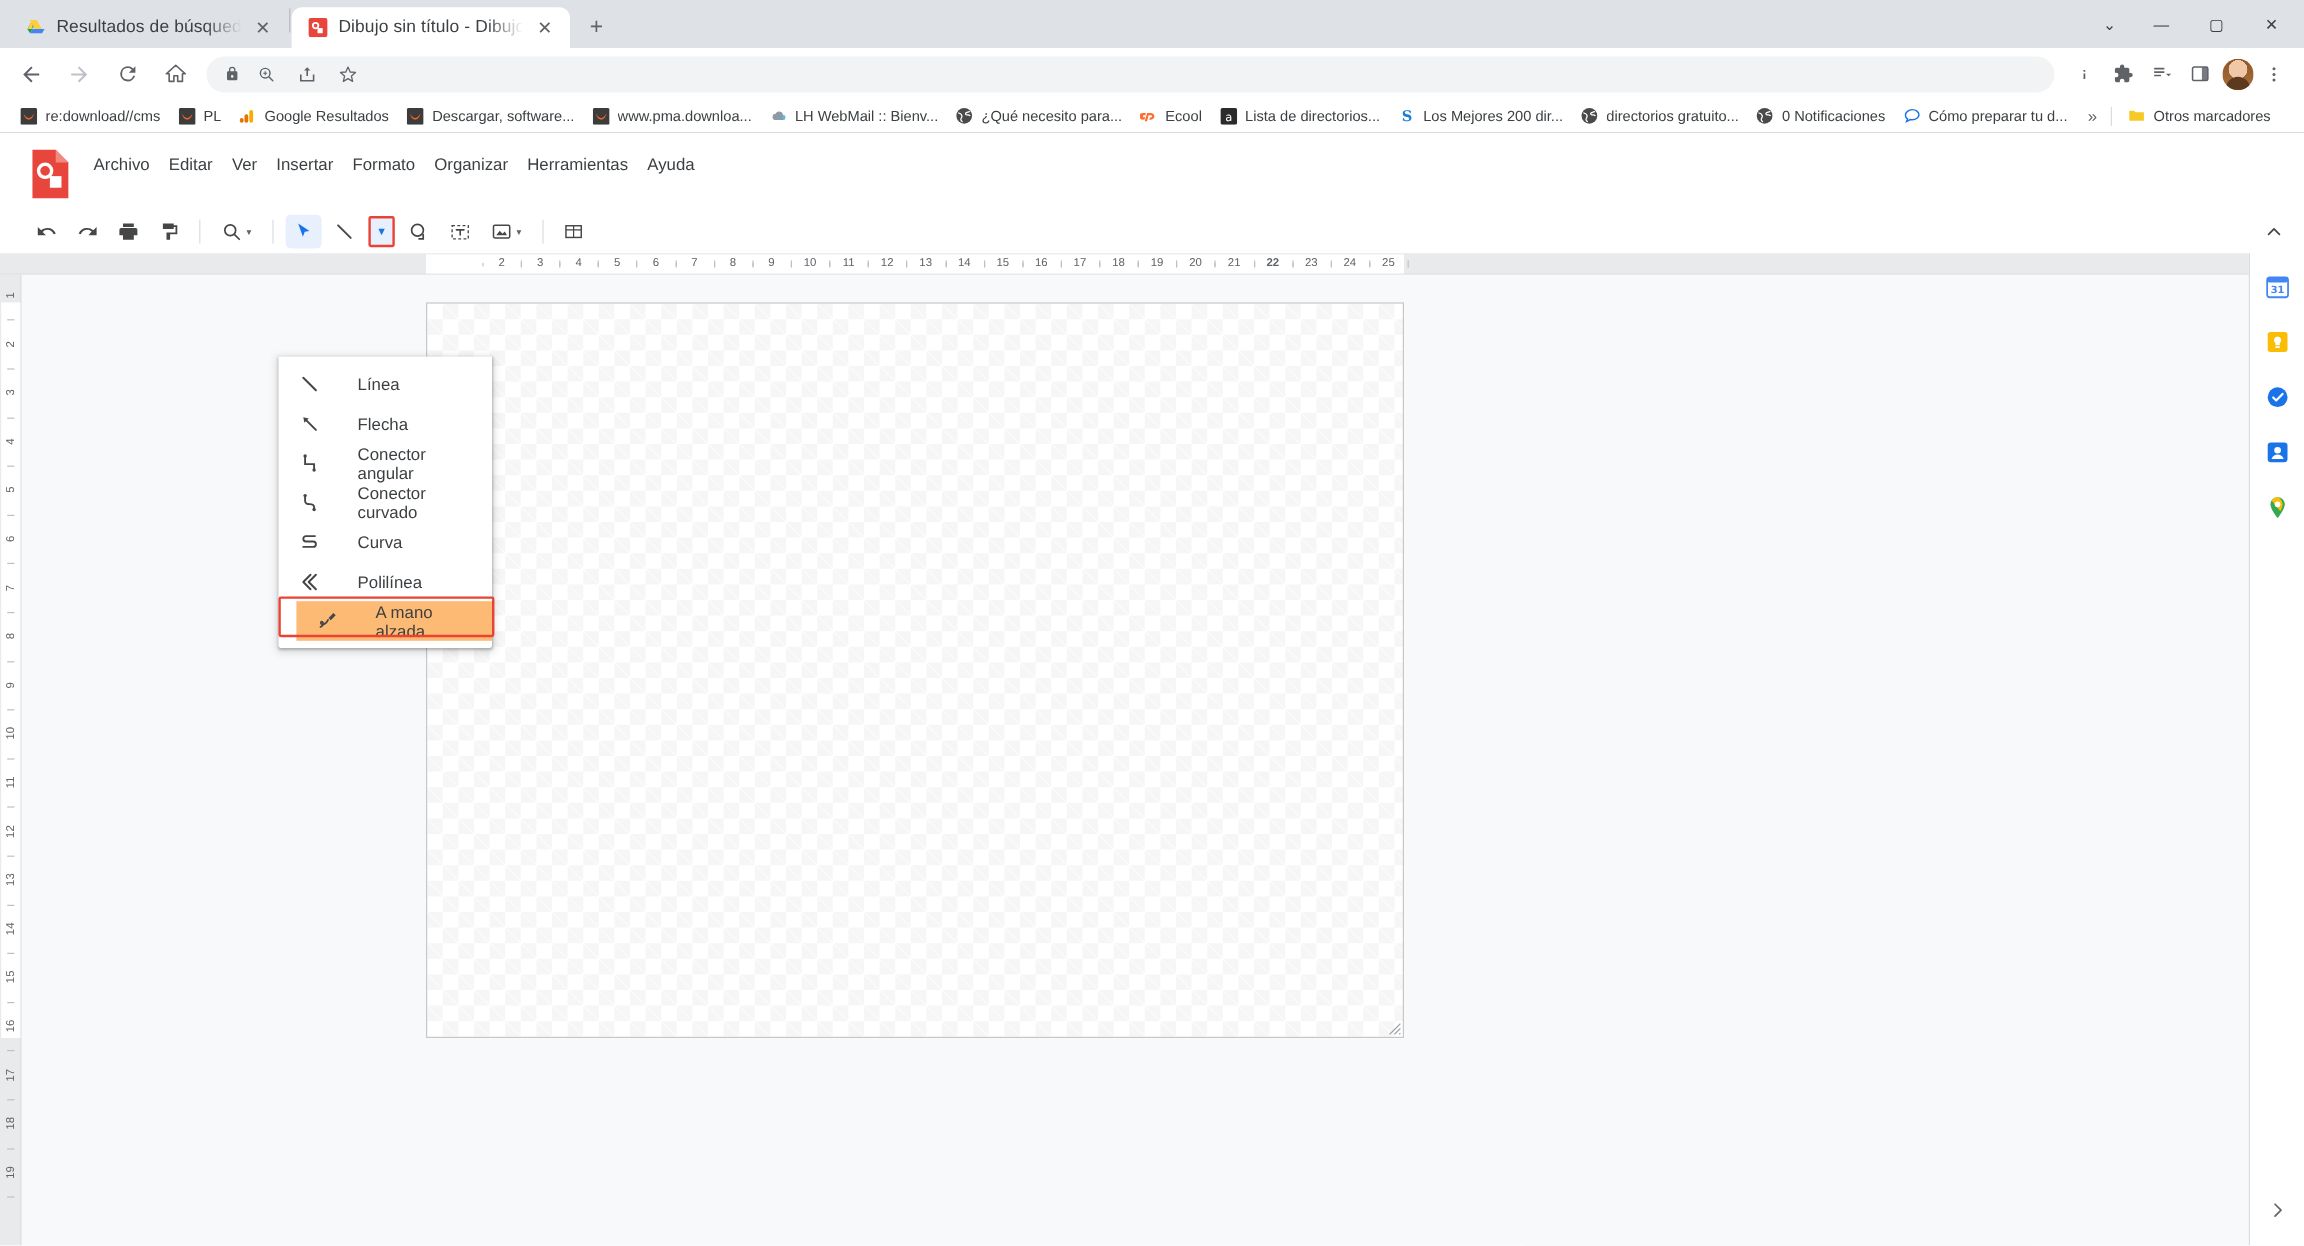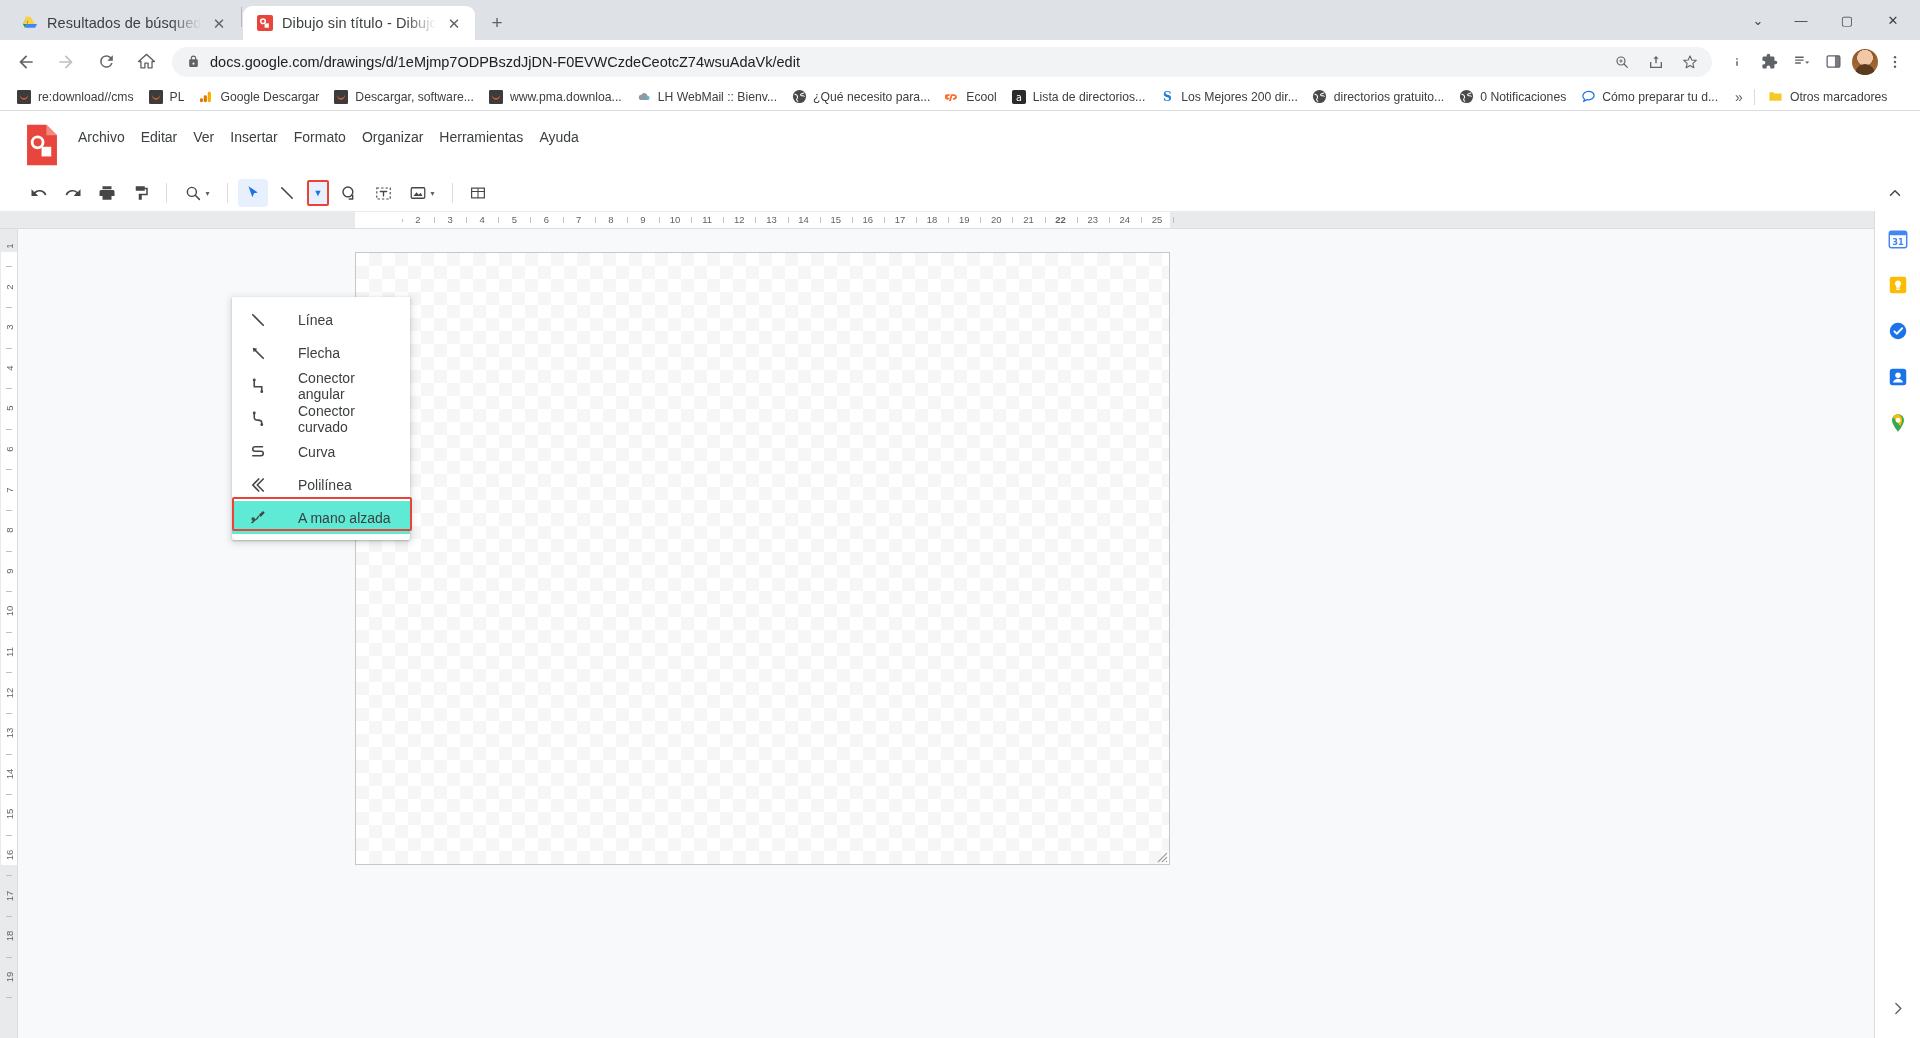--- a/index.html
+++ b/index.html
@@ -318,21 +318,22 @@
     display: flex;
     align-items: center;
     gap: 30px;
     padding: 0 16px 0 16px;
     font-size: 14px;
     color: #3c4043;
     position: relative;
   }
   .dd-icon { width: 20px; height: 20px; flex:0 0 20px; display:flex;align-items:center;justify-content:center; color:#444746;}
   .dd-item.highlighted {
-    background: #5eead4;
+    background: #fdba74;
+    margin-left: 15px;
   }
   .dd-highlight-box {
     position: absolute;
     left: 232px; top: 386px;
     width: 180px; height: 34px;
     border: 2px solid #ea4335;
     border-radius: 2px;
     z-index: 60;
     pointer-events: none;
   }
@@ -402,21 +403,20 @@
           <path d="M10 20v-6h4v6h5v-8h3L12 3 2 12h3v8z" fill="none" stroke="currentColor" stroke-width="1.7" stroke-linejoin="round"></path>
         </svg>
     </div>
 
     <div class="omnibox">
       <span class="omni-lock">
         <svg width="13" height="13" viewBox="0 0 24 24">
             <path d="M18 8h-1V6A5 5 0 0 0 7 6v2H6a2 2 0 0 0-2 2v10a2 2 0 0 0 2 2h12a2 2 0 0 0 2-2V10a2 2 0 0 0-2-2zM9 6a3 3 0 0 1 6 0v2H9zm3 12a2 2 0 1 1 0-4 2 2 0 0 1 0 4z" fill="#5f6368"></path>
           </svg>
       </span>
-      <span class="omni-url" title="docs.google.com/drawings/d/1eMjmp7ODPBszdJjDN-F0EVWCzdeCeotcZ74wsuAdaVk/edit">docs.google.com/drawings/d/1eMjmp7ODPBszdJjDN-F0EVWCzdeCeotcZ74wsuAdaVk/edit</span>
       <span class="omni-icon">
         <svg width="16" height="16" viewBox="0 0 24 24">
             <circle cx="10.5" cy="10.5" r="6" fill="none" stroke="currentColor" stroke-width="1.8"></circle>
             <path d="M15 15l5 5" stroke="currentColor" stroke-width="1.8" stroke-linecap="round"></path>
             <path d="M8 10.5h5M10.5 8v5" stroke="currentColor" stroke-width="1.4"></path>
           </svg>
       </span>
       <span class="omni-icon">
         <svg width="16" height="16" viewBox="0 0 24 24">
             <path d="M12 3l4 4h-3v7h-2V7H8zM5 12v7h14v-7h2v9H3v-9z" fill="currentColor"></path>
@@ -484,21 +484,21 @@
     </div>
 
     <div class="bm">
       <span class="bm-ico">
         <svg width="14" height="14" viewBox="0 0 16 16">
             <rect x="10" y="2" width="3.6" height="12" rx="1.7" fill="#f9ab00"></rect>
             <rect x="5.4" y="6" width="3.6" height="8" rx="1.7" fill="#e37400"></rect>
             <rect x="1" y="9.5" width="3.6" height="4.5" rx="1.7" fill="#e37400"></rect>
           </svg>
       </span>
-      <span class="bm-label">Google Descargar</span>
+      <span class="bm-label">Google Resultados</span>
     </div>
 
     <div class="bm">
       <span class="bm-ico">
         <svg width="14" height="14" viewBox="0 0 16 16">
             <rect width="16" height="16" rx="1.5" fill="#3c3c3c"></rect>
             <path d="M3 5c1 3 3.5 4.5 5 4.5S11.8 8 13 5c-.5 3.5-2.5 6-5 6S3.5 8.5 3 5z" fill="#f0662a"></path>
           </svg>
       </span>
       <span class="bm-label">Descargar, software...</span>

